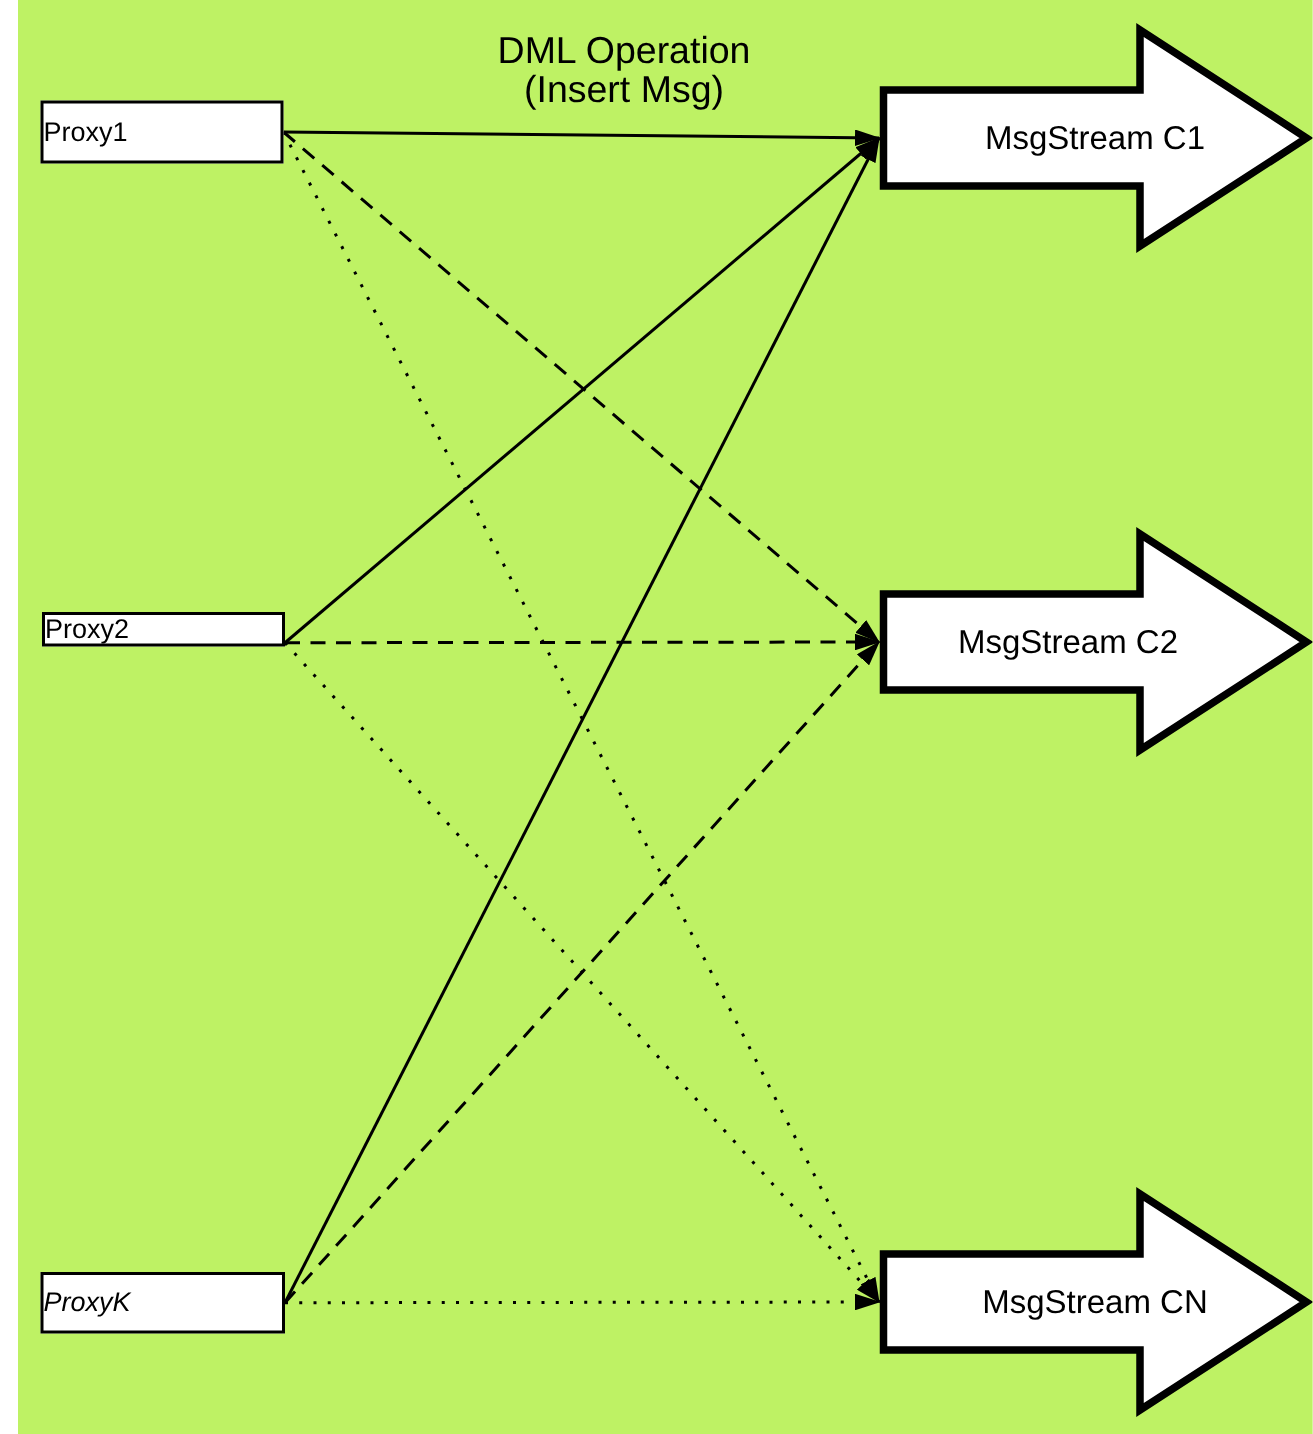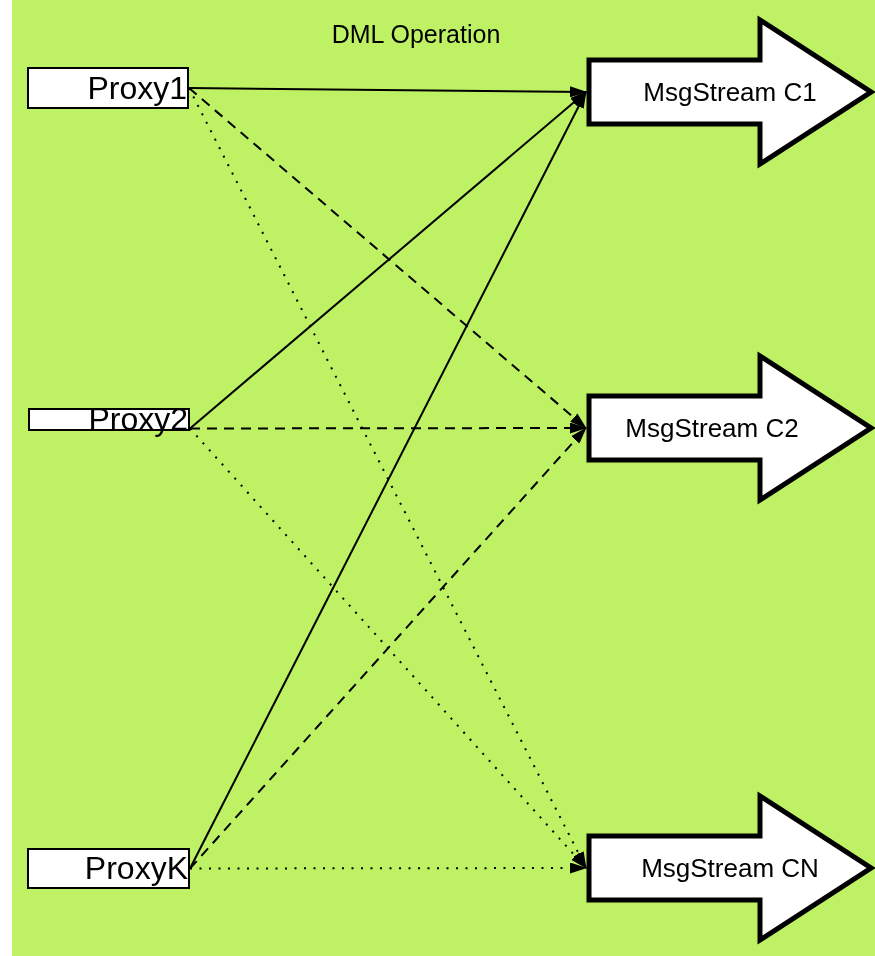--- a/index.html
+++ b/index.html
@@ -34,29 +34,29 @@
     stroke-width: 5;
     stroke-linejoin: miter;
   }
   .proxy-box {
     position: absolute;
     box-sizing: border-box;
     background: #ffffff;
     border: 2.5px solid #000000;
     display: flex;
     align-items: center;
-    justify-content: flex-end;
-    font-size: 32px;
+    justify-content: flex-start;
+    font-size: 18px;
     color: #000000;
     white-space: nowrap;
   }
   .stream-label {
     position: absolute;
     text-align: center;
-    font-size: 26px;
+    font-size: 22px;
     line-height: 32px;
     height: 32px;
     color: #000000;
     white-space: nowrap;
   }
   .diagram-title {
     position: absolute;
     left: 254px;
     top: 21px;
     width: 300px;
@@ -91,29 +91,30 @@
       </g>
     <g id="streams-layer">
         <polygon points="577,60 748,60 748,20 859,92 748,164 748,124 577,124" class="stream-arrow"></polygon>
         <polygon points="577,396 748,396 748,356 859,428 748,500 748,460 577,460" class="stream-arrow"></polygon>
         <polygon points="577,836 748,836 748,796 859,868 748,940 748,900 577,900" class="stream-arrow"></polygon>
       </g>
   </svg>
 
   <div class="diagram-title">
     <div>DML Operation</div>
+    <div>(Insert Msg)</div>
   </div>
 
   <div class="proxy-box" style="left: 15px; top: 67px; width: 162px; height: 42px;">
     <span>Proxy1</span>
   </div>
   <div class="proxy-box" style="left: 16px; top: 408px; width: 162px; height: 23px;">
     <span>Proxy2</span>
   </div>
-  <div class="proxy-box" style="left: 15px; top: 848px; width: 163px; height: 41px;">
+  <div class="proxy-box" style="left: 15px; top: 848px; width: 163px; height: 41px; font-style: italic;">
     <span>ProxyK</span>
   </div>
 
   <div class="stream-label" style="left: 577px; width: 282px; top: 76px;">MsgStream C1</div>
   <div class="stream-label" style="left: 559px; width: 282px; top: 412px;">MsgStream C2</div>
   <div class="stream-label" style="left: 577px; width: 282px; top: 852px; text-align: center;">MsgStream CN</div>
 
 </div>
 
 </body></html>

